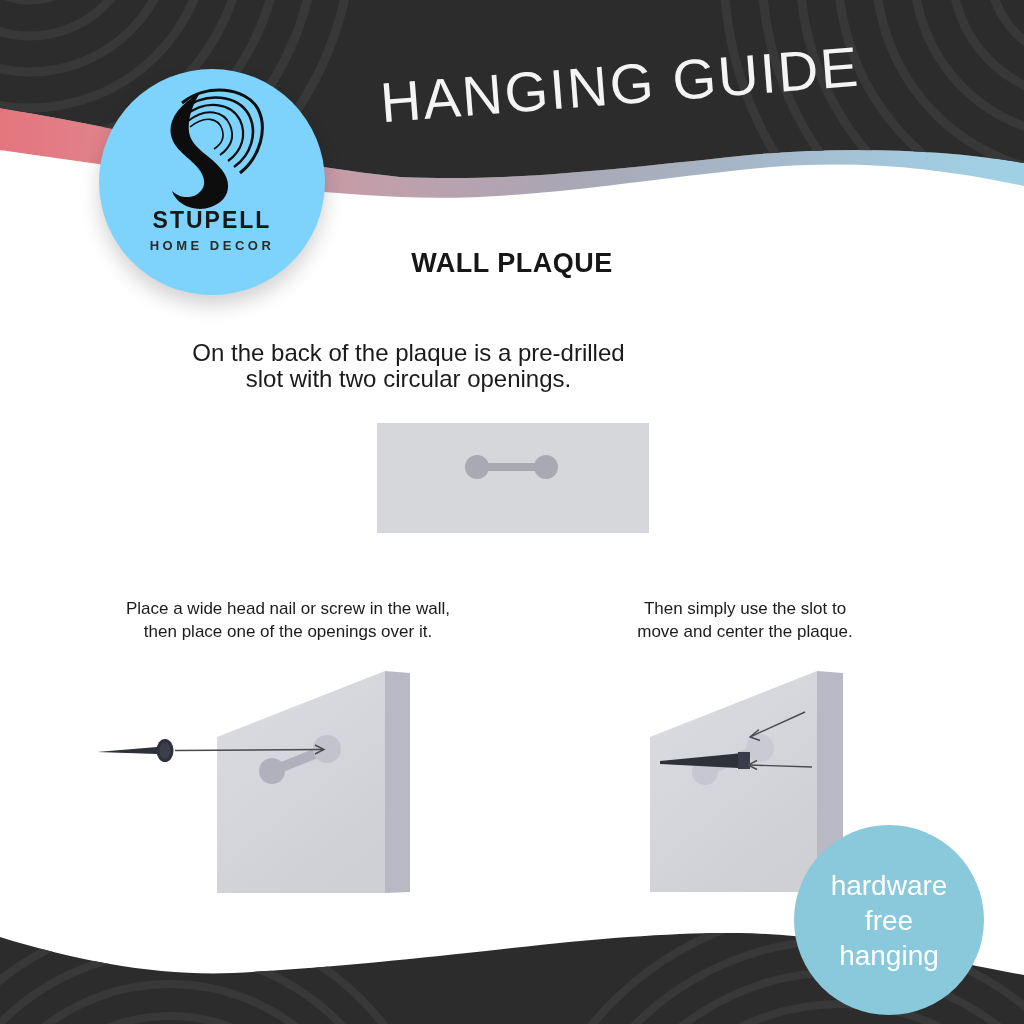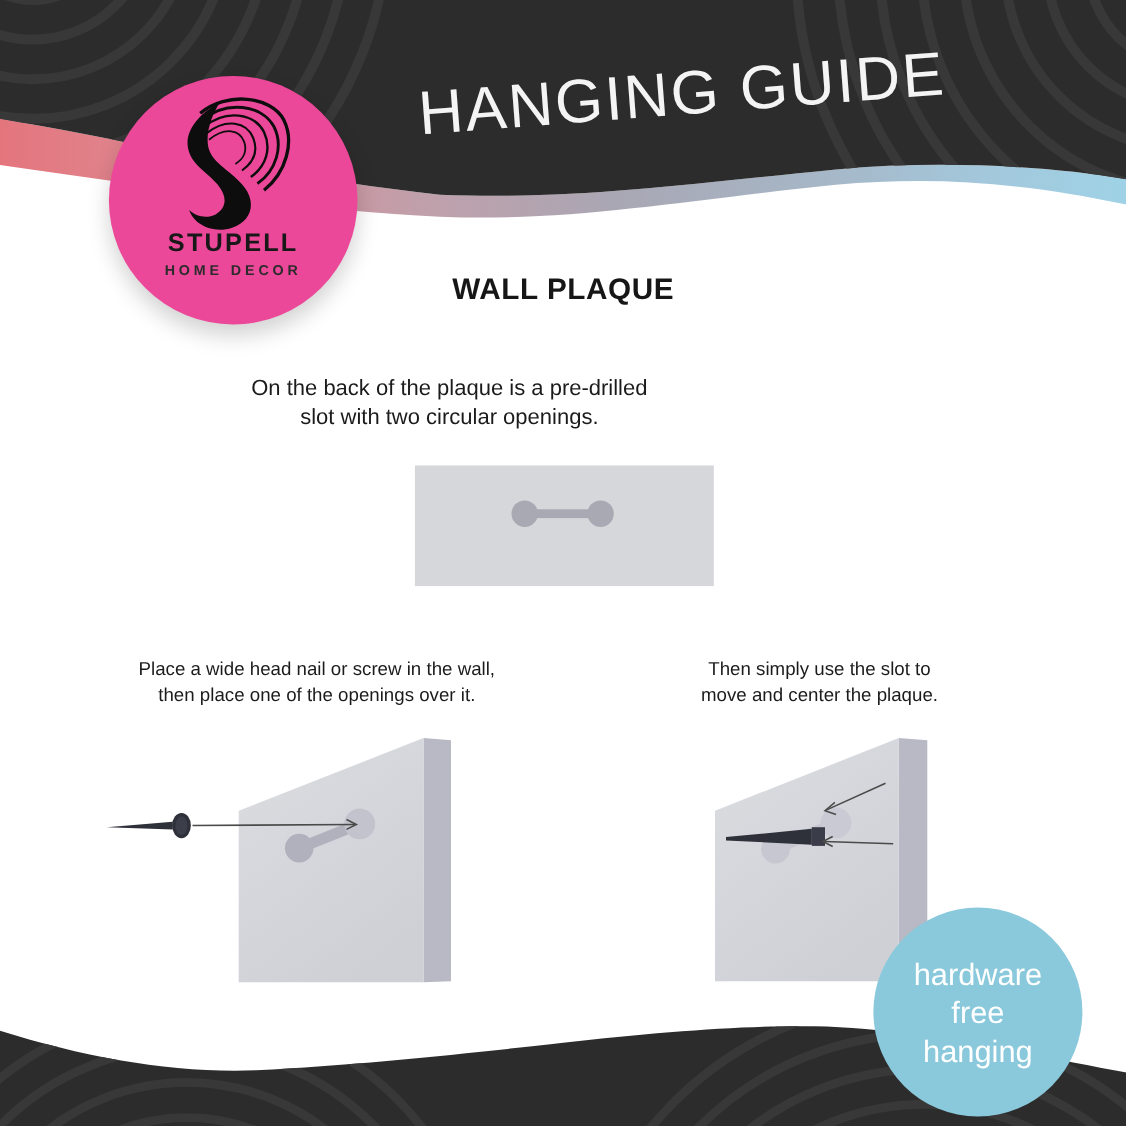--- a/index.html
+++ b/index.html
@@ -15,39 +15,39 @@
   .top-wave{left:0;top:0;}
   .banner-title{
     left:370px;top:52px;width:500px;text-align:center;
     transform:rotate(-4.4deg);transform-origin:center;
     font-size:56px;font-weight:400;letter-spacing:2px;color:#f4f4f4;
   }
 
   
   .logo-circle{
     left:99px;top:69px;width:226px;height:226px;border-radius:50%;
-    background:#ec4899;box-shadow:0 10px 20px rgba(0,0,0,.18);
+    background:#7dd3fc;box-shadow:0 10px 20px rgba(0,0,0,.18);
     text-align:center;
   }
   .logo-mark{margin:18px auto 0 auto;}
   .brand-name{
     margin-top:-2px;font-size:23px;font-weight:700;letter-spacing:2px;color:#181818;
   }
   .brand-tagline{
     margin-top:4px;font-size:13px;font-weight:700;letter-spacing:3.5px;color:#2b2b2b;
   }
 
   
   .subtitle{
     left:0;top:248px;width:1024px;text-align:center;
     font-size:27px;font-weight:700;letter-spacing:.5px;color:#161616;
   }
   .intro-text{
     left:0;top:340px;width:817px;text-align:center;
-    font-size:20px;line-height:26px;font-weight:500;color:#1b1b1b;
+    font-size:24px;line-height:26px;font-weight:500;color:#1b1b1b;
   }
   .caption{
     top:597px;width:400px;text-align:center;
     font-size:17px;line-height:23px;font-weight:500;color:#1b1b1b;
   }
   .caption.left{left:88px;}
   .caption.right{left:545px;}
 
   
   .plaque-rect{left:377px;top:423px;}

